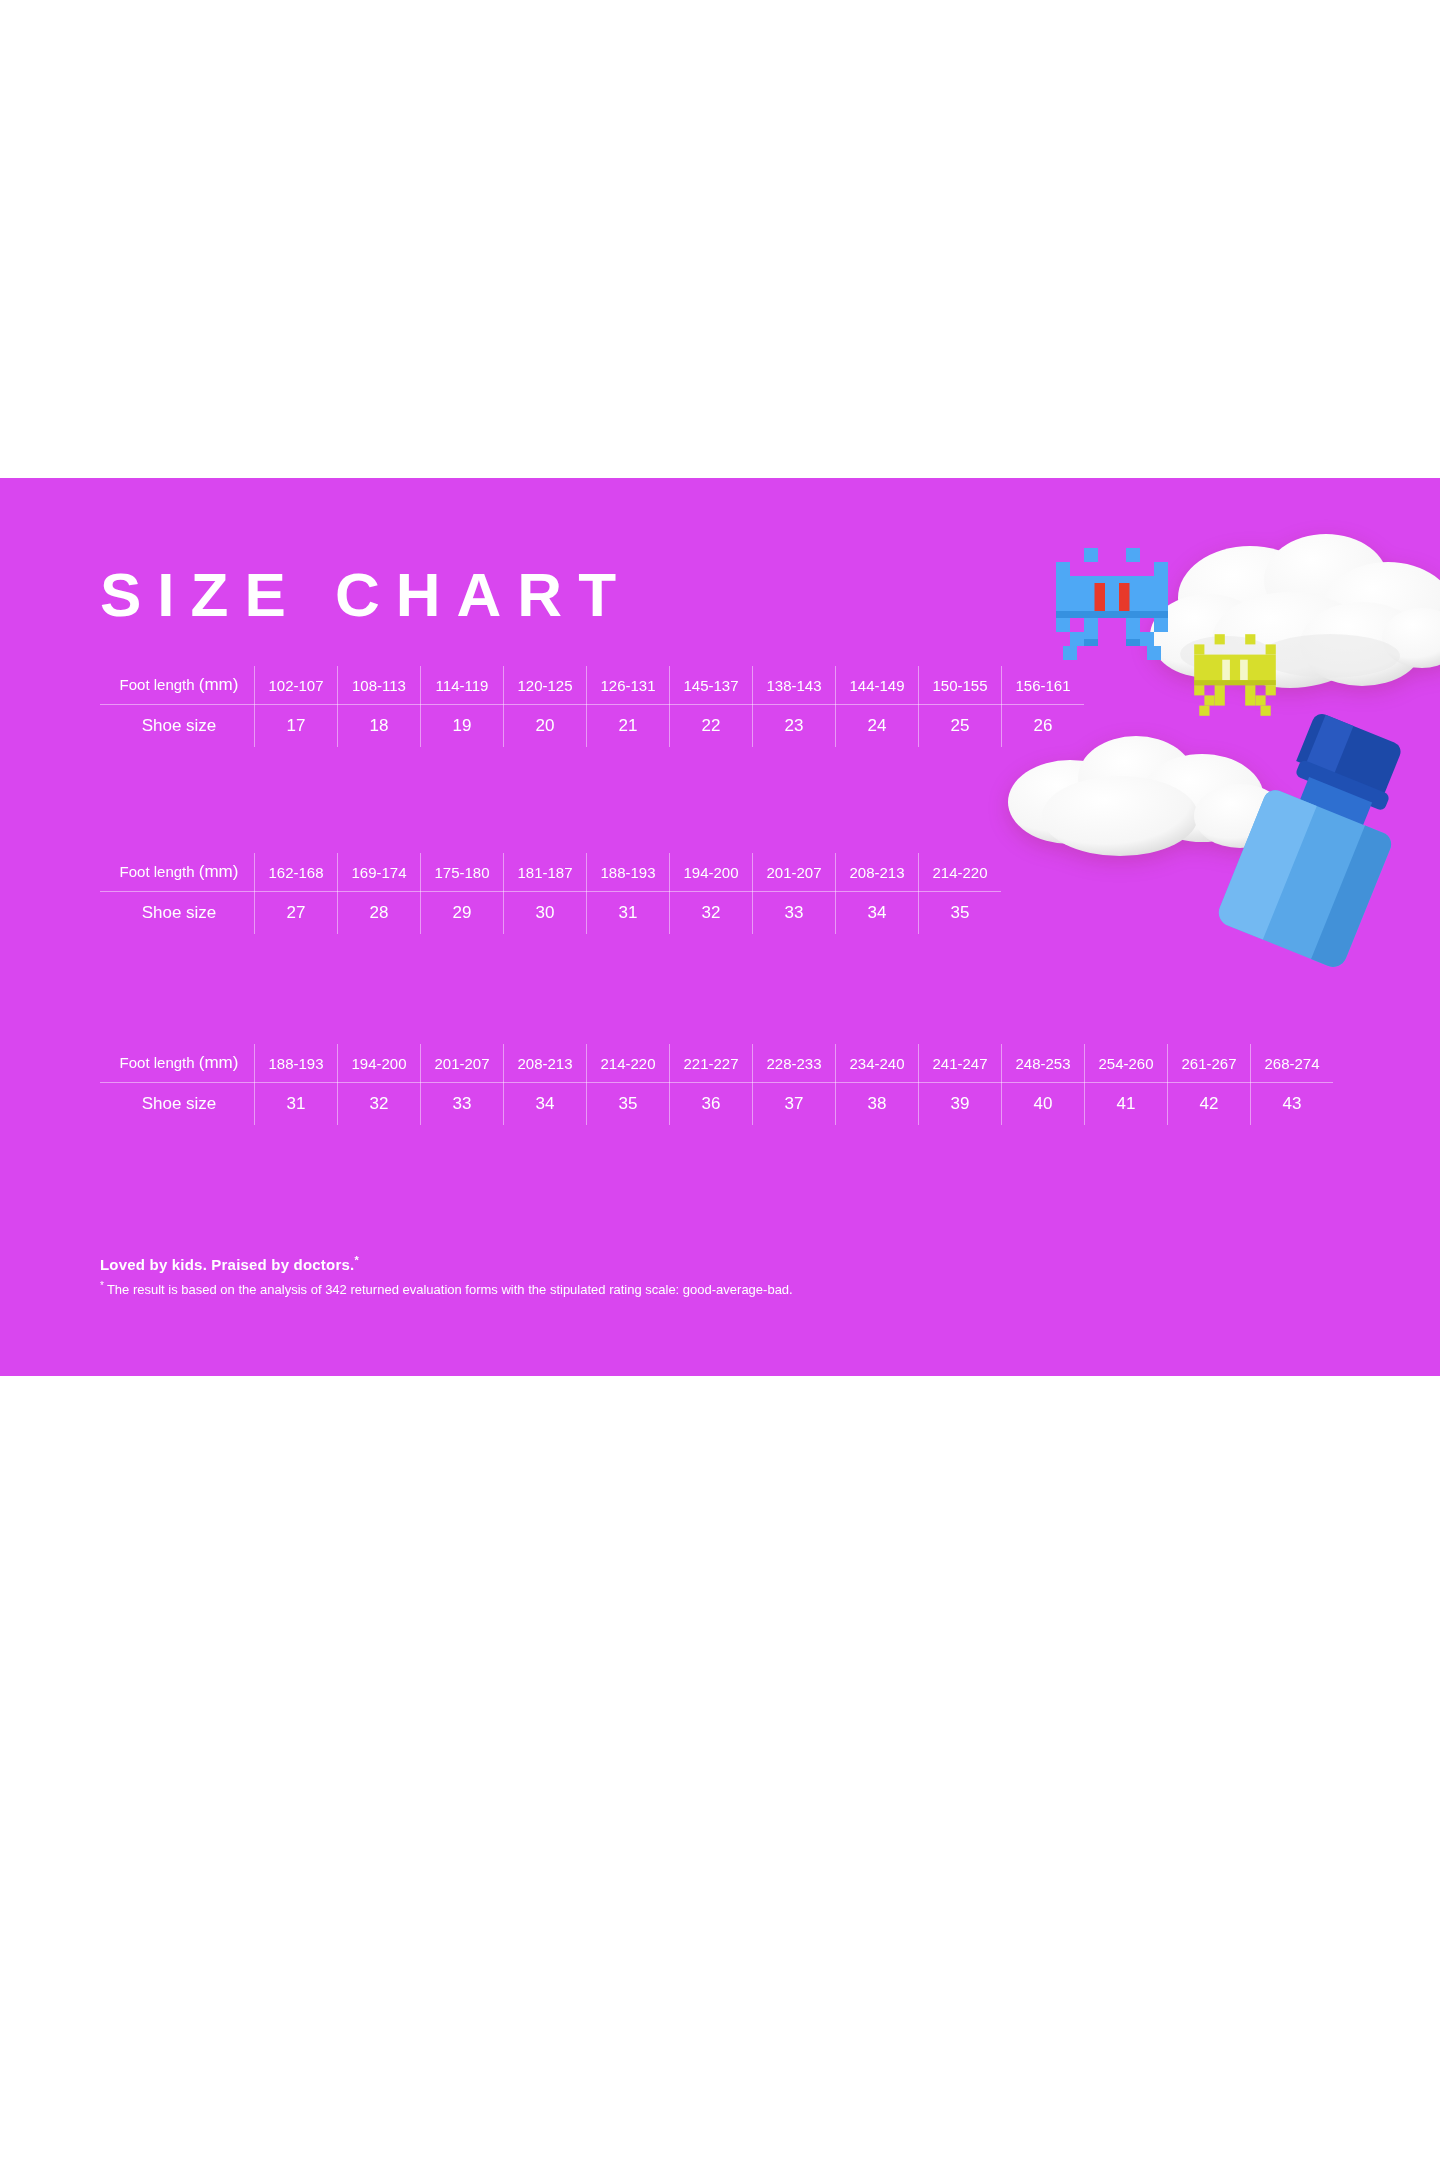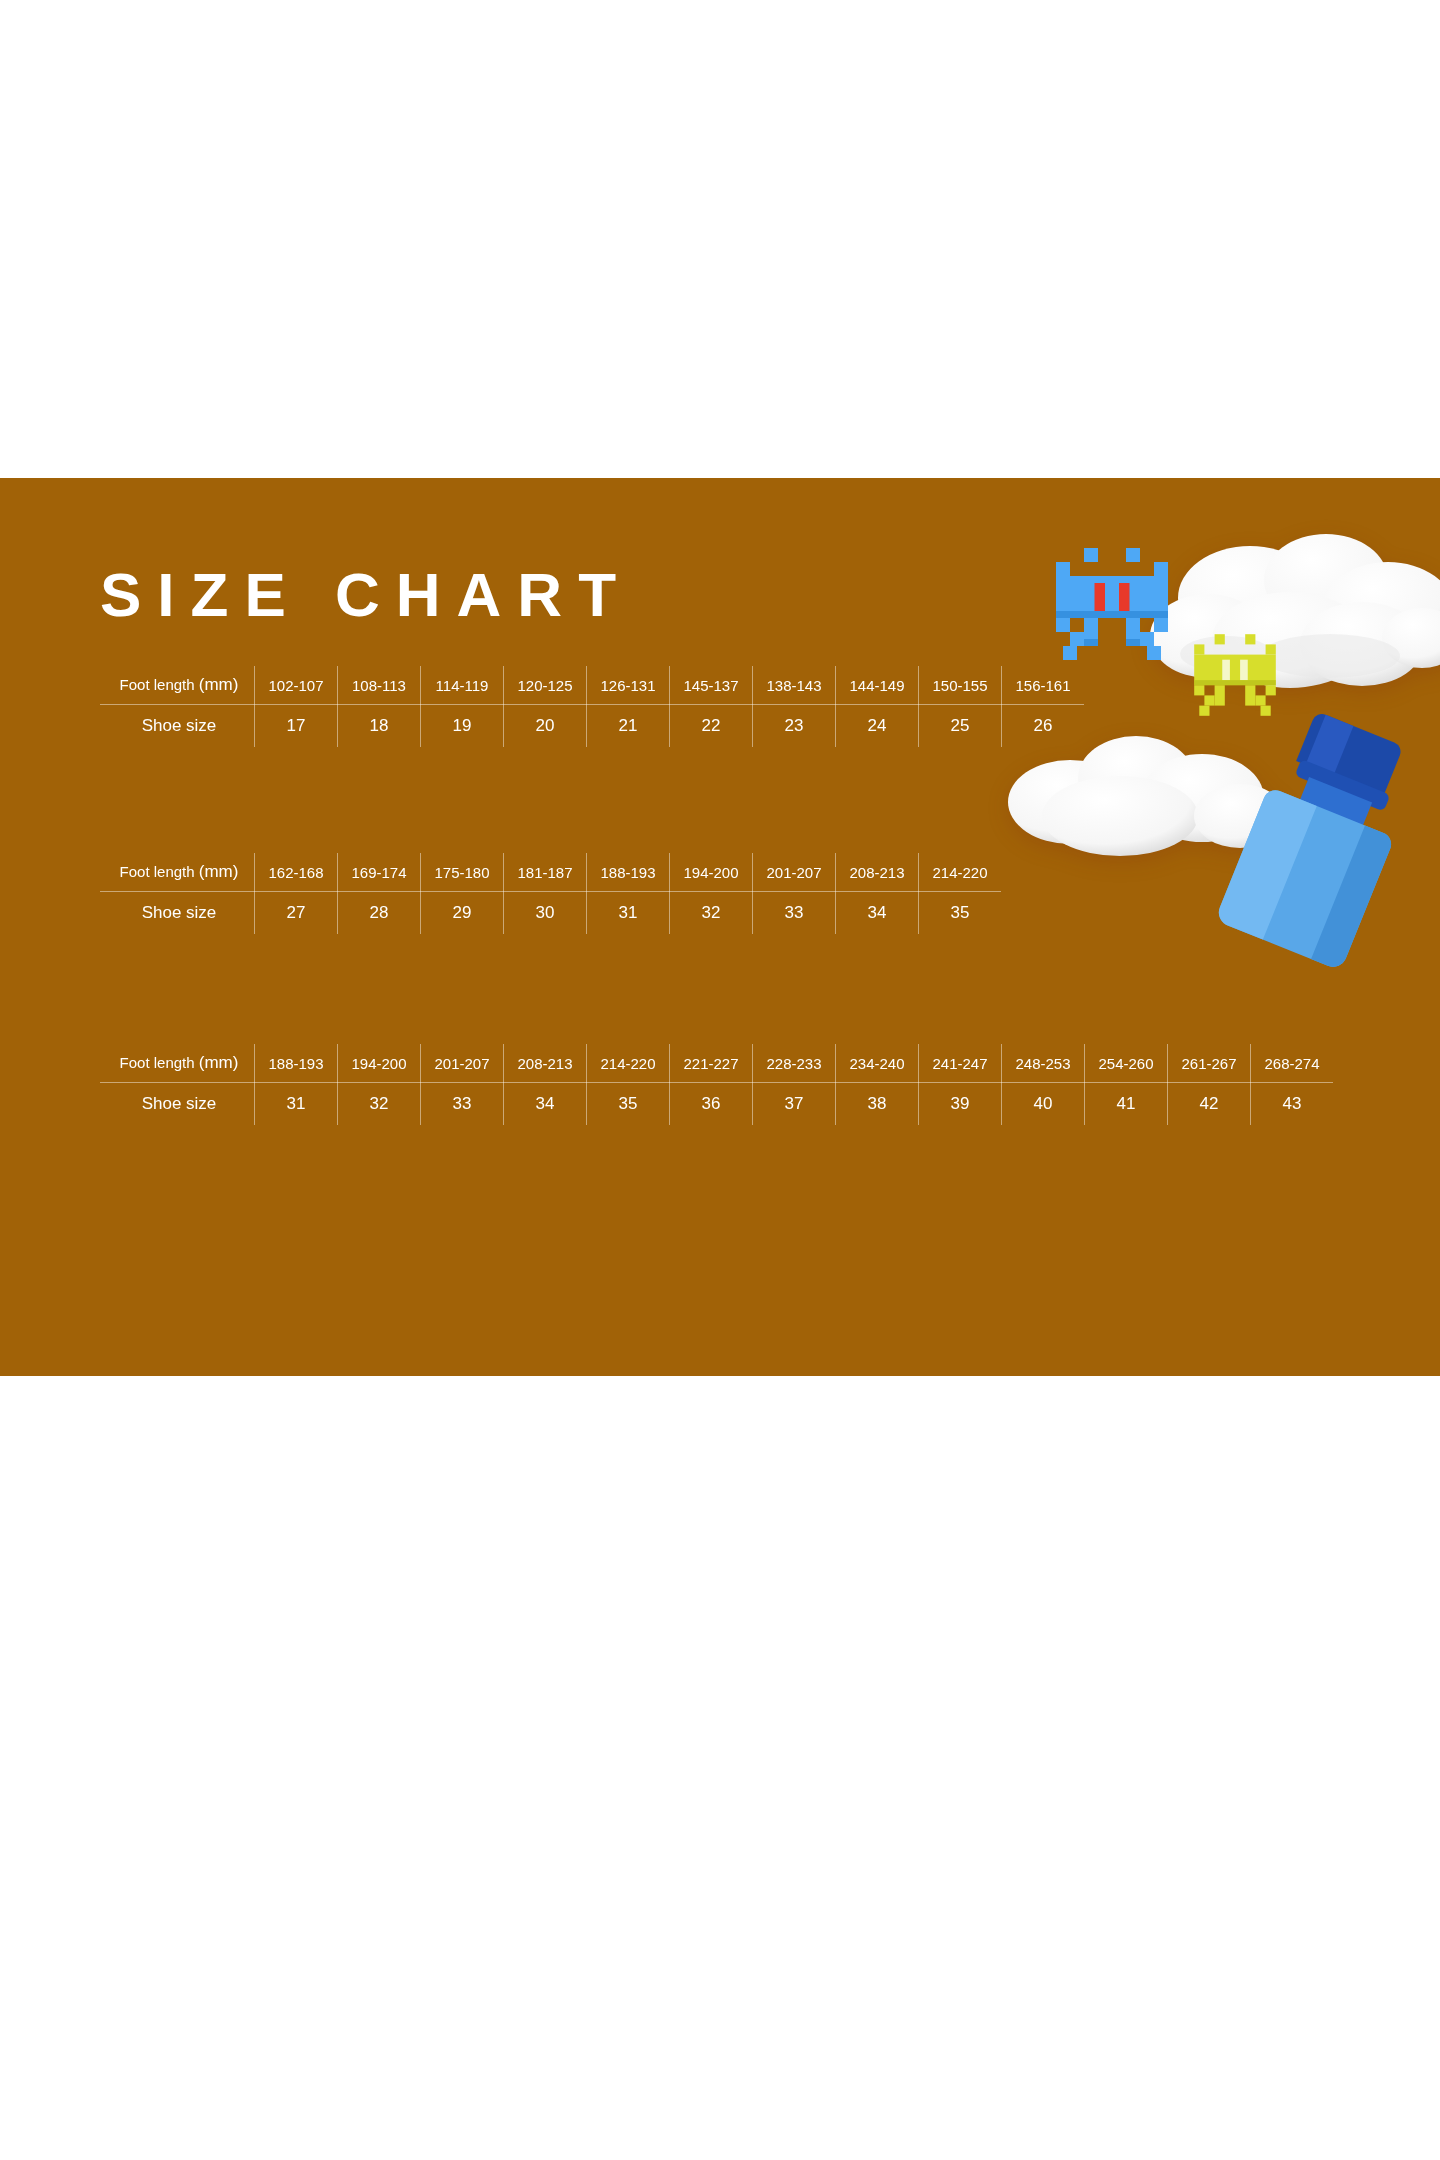--- a/index.html
+++ b/index.html
@@ -15,21 +15,21 @@
     position: relative;
   }
 
   
   .banner {
     position: absolute;
     left: 0;
     top: 478px;
     width: 1440px;
     height: 898px;
-    background: #a16207;
+    background: #d946ef;
     overflow: hidden;
   }
 
   
   .art { position: absolute; pointer-events: none; }
 
   .cloud {
     position: absolute;
     filter: drop-shadow(0 6px 10px rgba(120,25,15,0.18));
   }
@@ -348,15 +348,23 @@
           <td class="datacell">39</td>
           <td class="datacell">40</td>
           <td class="datacell">41</td>
           <td class="datacell">42</td>
           <td class="datacell">43</td>
         </tr>
       </tbody>
         </table>
     </div>
 
+    <div class="footer">
+      <div class="footer-line1">
+        <span>Loved by kids. Praised by doctors.</span><span class="star">*</span>
+      </div>
+      <div class="footer-line2">
+        <span class="star">*</span><span>The result is based on the analysis of 342 returned evaluation forms with the stipulated rating scale: good-average-bad.</span>
+      </div>
+    </div>
 
   </div>
 </div>
 
 </body></html>

